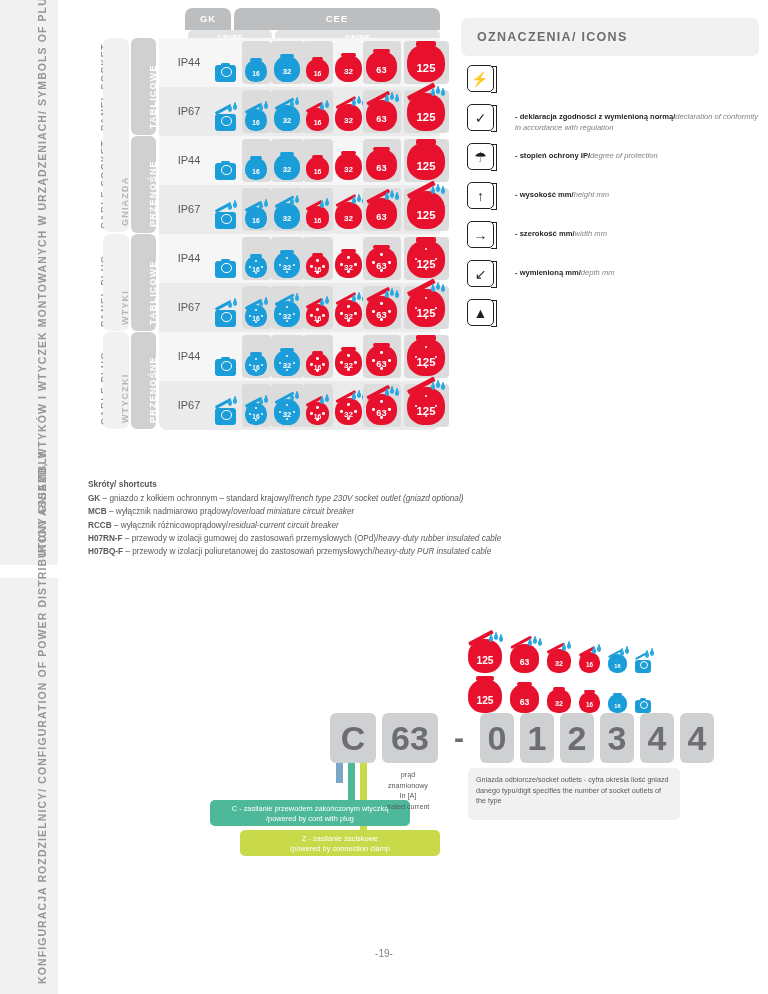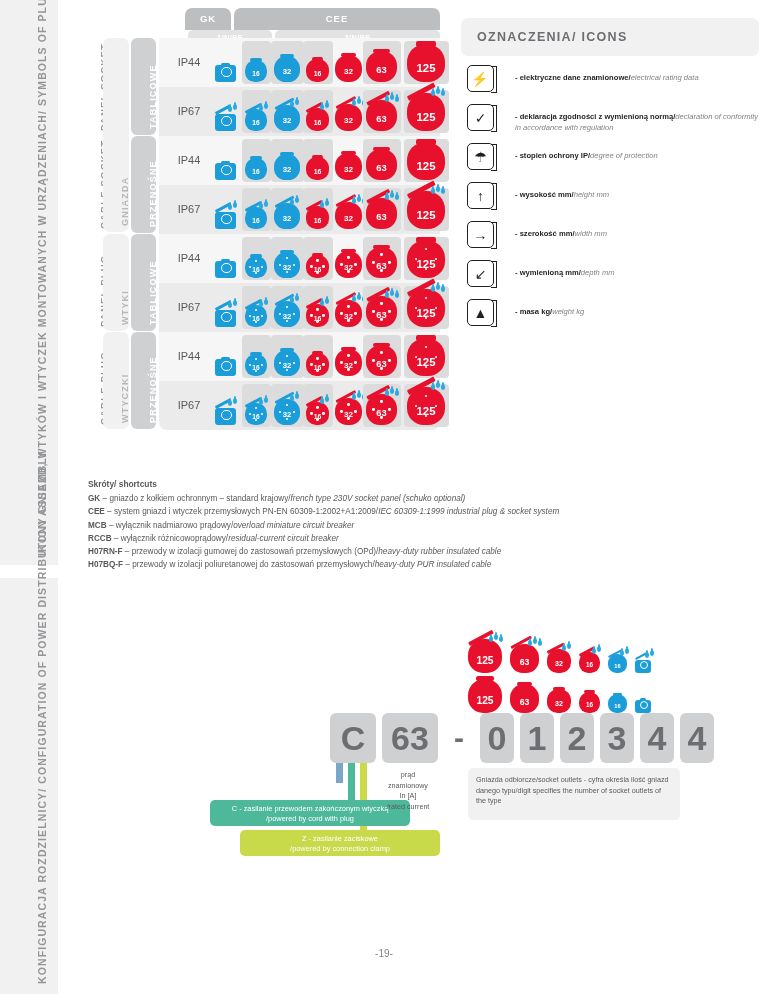--- a/index.html
+++ b/index.html
@@ -696,21 +696,20 @@
 <div id="legend">
   <div class="lg-head">OZNACZENIA/ ICONS</div>
   <div id="legend-rows">
       <div class="lg-row">
         <div class="lg-ico">
           <div class="bx">
             <div style="position:absolute;left:0;top:0;width:100%;height:100%;display:flex;align-items:center;justify-content:center;font-size:14px;color:#231f20;">⚡</div>
           </div>
           <div class="brk"></div>
         </div>
-        <div class="lg-txt"><b>- elektryczne dane znamionowe/</b><i>electrical rating data</i></div>
       </div>
       <div class="lg-row">
         <div class="lg-ico">
           <div class="bx">
             <div style="position:absolute;left:0;top:0;width:100%;height:100%;display:flex;align-items:center;justify-content:center;font-size:14px;color:#231f20;">✓</div>
           </div>
           <div class="brk"></div>
         </div>
         <div class="lg-txt"><b>- deklaracja zgodności z wymienioną normą/</b><i>declaration of conformity in accordance with regulation</i></div>
       </div>
@@ -750,30 +749,28 @@
         </div>
         <div class="lg-txt"><b>- wymienioną mm/</b><i>depth mm</i></div>
       </div>
       <div class="lg-row">
         <div class="lg-ico">
           <div class="bx">
             <div style="position:absolute;left:0;top:0;width:100%;height:100%;display:flex;align-items:center;justify-content:center;font-size:14px;color:#231f20;">▲</div>
           </div>
           <div class="brk"></div>
         </div>
-        <div class="lg-txt"><b>- masa kg/</b><i>weight kg</i></div>
       </div>
     </div>
 </div>
 
 <div id="shortcuts">
   <div class="sc-head">Skróty/  shortcuts</div>
   <div id="shortcuts-list">
-      <div><b>GK</b> – gniazdo z kołkiem ochronnym – standard krajowy/<i>french type 230V socket panel (schuko optional)</i></div>
-      <div><b>CEE</b> – system gniazd i wtyczek przemysłowych PN-EN 60309-1:2002+A1:2009/<i>IEC 60309-1:1999 industrial plug &amp; socket system</i></div>
+      <div><b>GK</b> – gniazdo z kołkiem ochronnym – standard krajowy/<i>french type 230V socket outlet (gniazd optional)</i></div>
       <div><b>MCB</b> – wyłącznik nadmiarowo prądowy/<i>overload miniature circuit breaker</i></div>
       <div><b>RCCB</b> – wyłącznik różnicowoprądowy/<i>residual-current circuit breaker</i></div>
       <div><b>H07RN-F</b> – przewody w izolacji gumowej do zastosowań przemysłowych (OPd)/<i>heavy-duty rubber insulated cable</i></div>
       <div><b>H07BQ-F</b> – przewody w izolacji poliuretanowej do zastosowań przemysłowych/<i>heavy-duty PUR insulated cable</i></div>
     </div>
 </div>
 
 <div id="config">
     <div class="dev" style="width: 34px; height: 43px; left: 288px; top: 10px; bottom: auto;">
       <div class="body" style="width: 34px; height: 34px; background: rgb(232, 17, 45);"></div>

